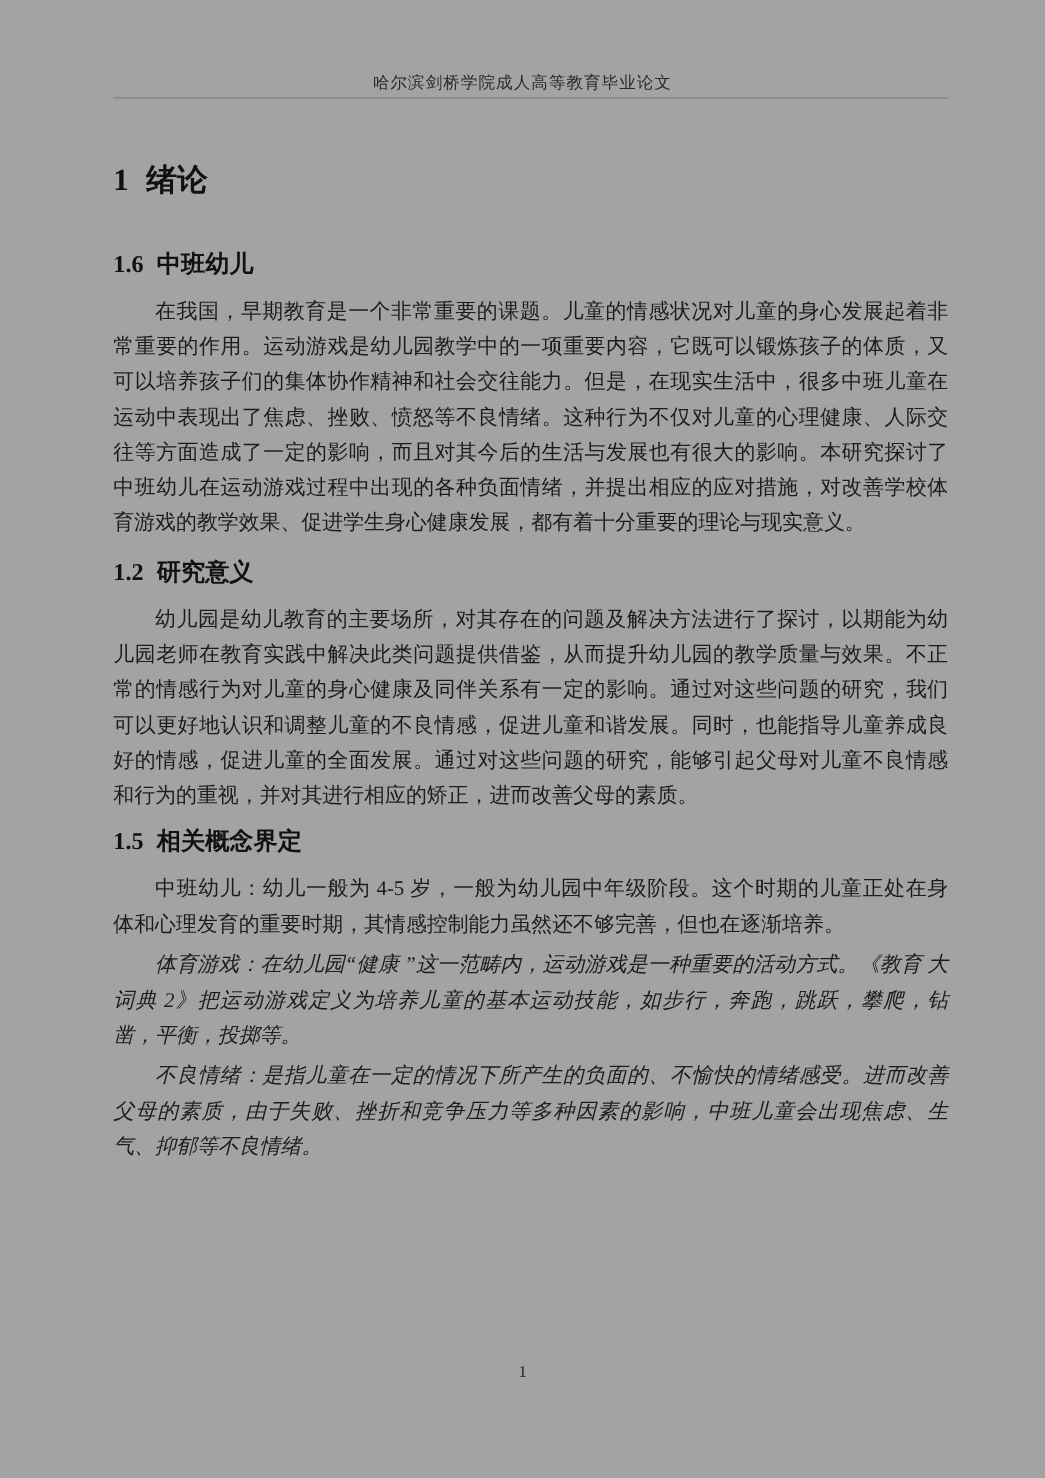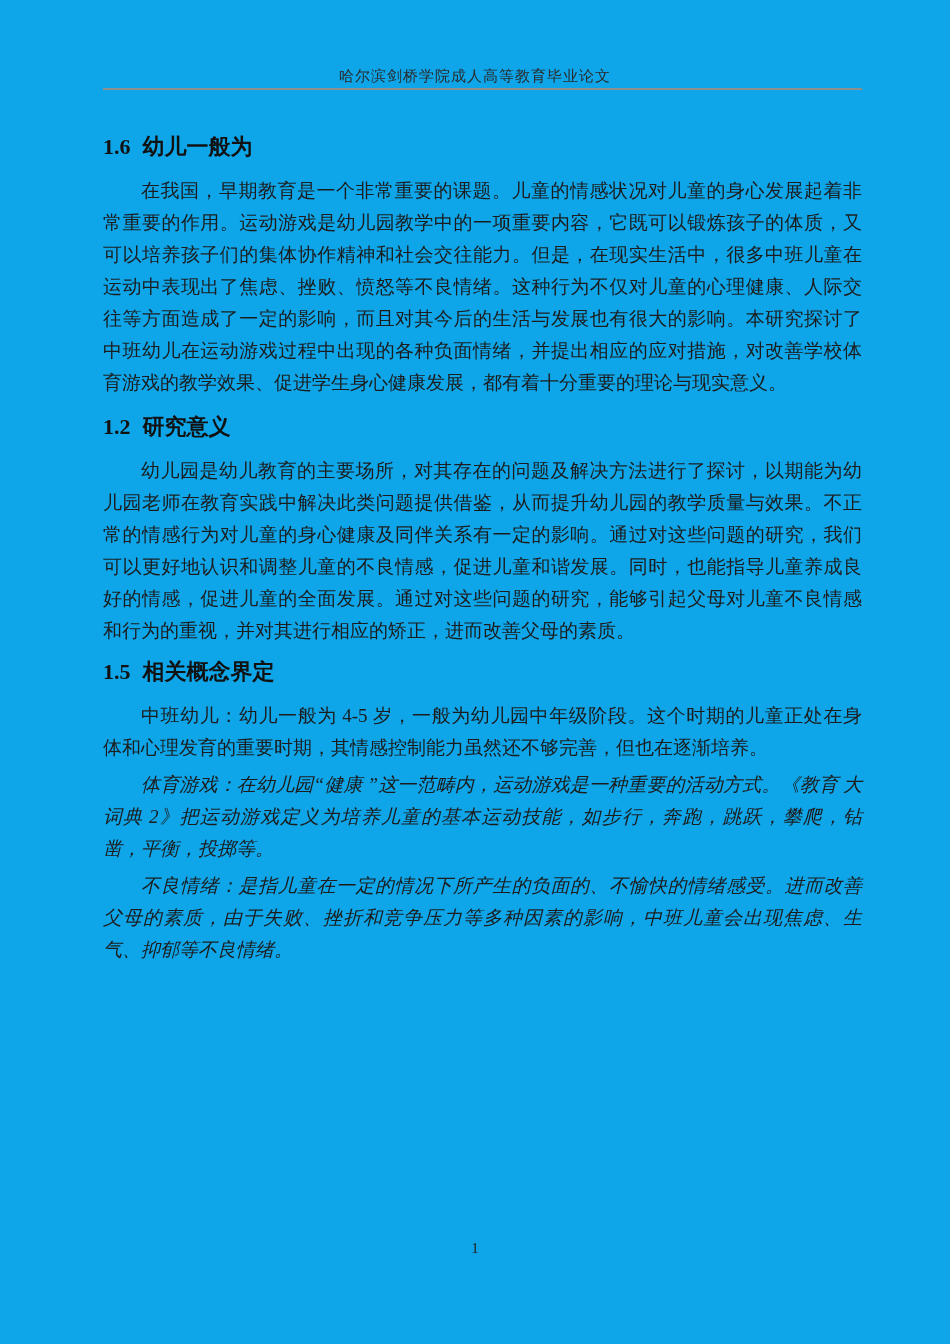--- a/index.html
+++ b/index.html
@@ -4,21 +4,21 @@
 <style>
   html, body {
     margin: 0;
     padding: 0;
     background: #ffffff;
   }
   .page {
     position: relative;
     width: 950px;
     height: 1344px;
-    background: #0ea5e9;
+    background: #a3a3a3;
     color: #1c1c1c;
     font-family: "Liberation Serif", "DejaVu Serif", serif;
     overflow: hidden;
   }
   .running-header {
     padding-top: 66px;
     text-align: center;
     font-size: 15px;
     line-height: 20px;
     color: #2a2a2a;
@@ -81,23 +81,24 @@
 <body>
 
 <div class="page">
 
   <div class="running-header">哈尔滨剑桥学院成人高等教育毕业论文</div>
 
   <hr class="rule">
 
   <div class="content">
 
+    <h1><span class="hnum">1</span><span>绪论</span></h1>
 
     <section class="s s1">
-      <h2><span class="hnum">1.6</span><span>幼儿一般为</span></h2>
+      <h2><span class="hnum">1.6</span><span>中班幼儿</span></h2>
       <p>在我国，早期教育是一个非常重要的课题。儿童的情感状况对儿童的身心发展起着非常重要的作用。运动游戏是幼儿园教学中的一项重要内容，它既可以锻炼孩子的体质，又可以培养孩子们的集体协作精神和社会交往能力。但是，在现实生活中，很多中班儿童在运动中表现出了焦虑、挫败、愤怒等不良情绪。这种行为不仅对儿童的心理健康、人际交往等方面造成了一定的影响，而且对其今后的生活与发展也有很大的影响。本研究探讨了中班幼儿在运动游戏过程中出现的各种负面情绪，并提出相应的应对措施，对改善学校体育游戏的教学效果、促进学生身心健康发展，都有着十分重要的理论与现实意义。</p>
     </section>
 
     <section class="s s2">
       <h2><span class="hnum">1.2</span><span>研究意义</span></h2>
       <p>幼儿园是幼儿教育的主要场所，对其存在的问题及解决方法进行了探讨，以期能为幼儿园老师在教育实践中解决此类问题提供借鉴，从而提升幼儿园的教学质量与效果。不正常的情感行为对儿童的身心健康及同伴关系有一定的影响。通过对这些问题的研究，我们可以更好地认识和调整儿童的不良情感，促进儿童和谐发展。同时，也能指导儿童养成良好的情感，促进儿童的全面发展。通过对这些问题的研究，能够引起父母对儿童不良情感和行为的重视，并对其进行相应的矫正，进而改善父母的素质。</p>
     </section>
 
     <section class="s s3">
       <h2><span class="hnum">1.5</span><span>相关概念界定</span></h2>

